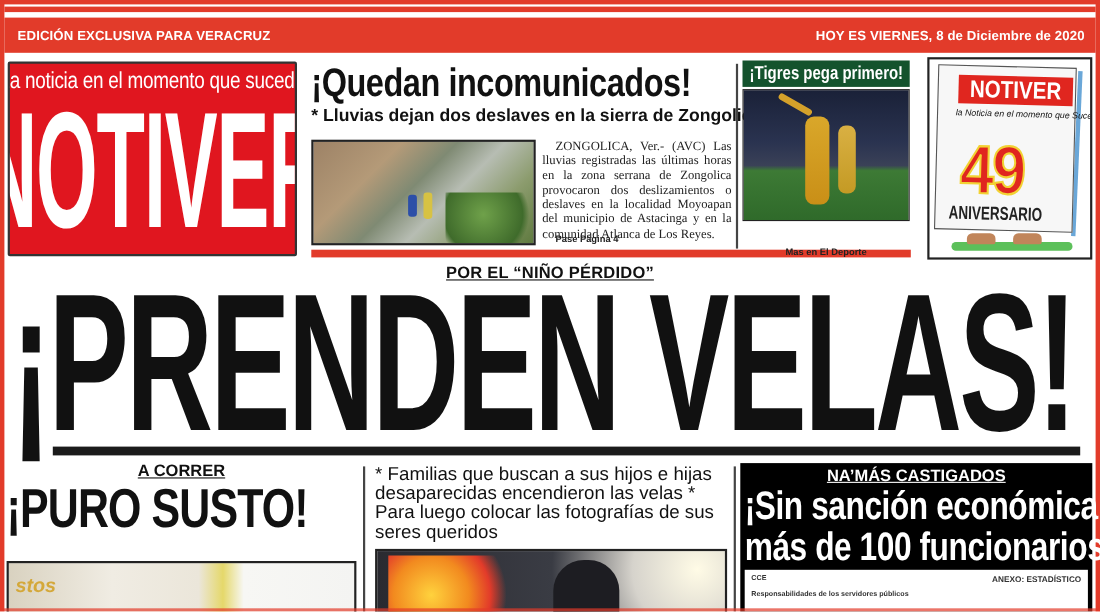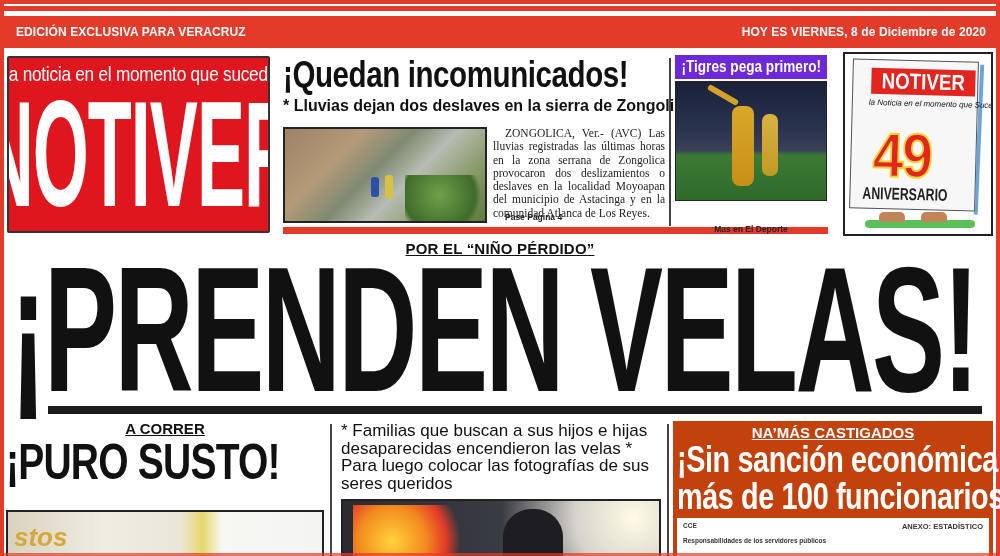--- a/index.html
+++ b/index.html
@@ -26,21 +26,21 @@
   .story1 .photo .fig2 { position: absolute; left: 100px; top: 46px; width: 8px; height: 24px; background: #d7c243; border-radius: 3px; }
   .story1 .photo .foliage { position: absolute; right: -6px; bottom: -4px; width: 86px; height: 50px; background: radial-gradient(circle at 40% 40%, #6fa14a 0%, #3f6b2b 60%, transparent 70%); }
   .story1 .body { position: absolute; left: 210px; top: 72px; width: 172px; font-family: "Liberation Serif", serif; font-size: 11.5px; line-height: 13.3px; text-align: justify; color: #222; text-indent: 12px; }
   .story1 .pase { position: absolute; left: 222px; top: 157px; font-weight: bold; font-size: 8.5px; color: #222; }
   .red-rule { position: absolute; left: 283px; top: 227px; width: 545px; height: 7px; background: #e23b2a; }
 
   .vrule { position: absolute; width: 2px; background: #444; }
 
   
   .tigres { position: absolute; left: 675px; top: 55px; width: 152px; height: 170px; }
-  .tigres .bar { background: #6d28d9; height: 24px; display: flex; align-items: center; justify-content: center; overflow: hidden; }
+  .tigres .bar { background: #14532d; height: 24px; display: flex; align-items: center; justify-content: center; overflow: hidden; }
   .tigres .bar span { color: #fff; font-weight: bold; font-size: 17px; transform: scaleX(0.8); white-space: nowrap; }
   .tigres .photo { margin-top: 2px; height: 120px; border: 1px solid #222; background: linear-gradient(180deg, #1a2138 0%, #2a3350 40%, #3a4157 58%, #3d7a35 62%, #2f6a2a 100%); position: relative; overflow: hidden; }
   .tigres .photo .p1 { position: absolute; left: 56px; top: 24px; width: 22px; height: 80px; background: linear-gradient(180deg, #d9a72a, #c98f17); border-radius: 8px; }
   .tigres .photo .p2 { position: absolute; left: 86px; top: 32px; width: 16px; height: 62px; background: linear-gradient(180deg, #d9b043, #c49a24); border-radius: 7px; }
   .tigres .photo .arm { position: absolute; left: 30px; top: 10px; width: 34px; height: 6px; background: #d4a12a; transform: rotate(30deg); border-radius: 3px; }
   .tigres .caption { text-align: center; font-weight: bold; font-size: 8.5px; margin-top: 23px; color: #222; }
 
   
   .anniv { position: absolute; left: 843px; top: 52px; width: 150px; height: 184px; border: 2px solid #222; background: #fff; overflow: hidden; }
   .anniv .page { position: absolute; left: 6px; top: 6px; width: 126px; height: 150px; background: #f7f7f7; border: 1.5px solid #555; transform: rotate(1.5deg); }
@@ -58,31 +58,31 @@
   .kicker span { font-weight: bold; font-size: 15px; text-decoration: underline; color: #111; letter-spacing: 0.2px; }
   .main-head { position: absolute; left: 10px; top: 255px; width: 980px; height: 150px; overflow: visible; }
   .main-head span { display: block; font-weight: bold; font-size: 178px; line-height: 150px; color: #111; transform: scaleX(0.615); transform-origin: left top; white-space: nowrap; letter-spacing: -4px; }
   .main-rule { position: absolute; left: 48px; top: 406px; width: 934px; height: 8px; background: #1b1b1b; }
 
   
   .bl { position: absolute; left: 6px; top: 420px; width: 318px; height: 136px; }
   .bl .kick { text-align: center; font-weight: bold; font-size: 15px; text-decoration: underline; color: #111; }
   .bl .head { font-weight: bold; font-size: 50px; line-height: 50px; color: #111; transform: scaleX(0.78); transform-origin: left; white-space: nowrap; letter-spacing: -1px; }
   .bl .photo { position: absolute; left: 0; top: 90px; width: 318px; height: 50px; border: 2px solid #222; background: linear-gradient(90deg, #d9d2c0 0%, #f0ece3 30%, #ebe6da 55%, #e5d86a 62%, #f7f7f4 68%, #f4f4f2 100%); overflow: hidden; }
-  .bl .photo .sign { position: absolute; left: 6px; top: 10px; font-size: 26px; font-style: italic; font-weight: bold; color: #d4a83a; }
+  .bl .photo .sign { position: absolute; left: 6px; top: 10px; font-size: 18px; font-style: italic; font-weight: bold; color: #d4a83a; }
 
   
   .bm { position: absolute; left: 341px; top: 422px; width: 320px; height: 134px; }
   .bm .text { font-weight: normal; font-size: 17px; line-height: 17.5px; color: #111; }
   .bm .photo { position: absolute; left: 0; top: 77px; width: 320px; height: 60px; border: 2px solid #222; background: radial-gradient(circle at 92% 30%, #fffbe6 0%, #d6d3cc 20%, #3a3c44 45%, #2a2a30 100%); overflow: hidden; }
   .bm .photo .lights { position: absolute; left: 10px; top: 4px; width: 130px; height: 60px; background: radial-gradient(circle at 30% 60%, #ffd23d 0%, #f28a1f 35%, #e23b2a 55%, transparent 70%); }
   .bm .photo .person { position: absolute; left: 160px; top: 8px; width: 60px; height: 60px; background: #1d1d22; border-radius: 28px 28px 0 0; }
 
   
-  .br { position: absolute; left: 673px; top: 421px; width: 320px; height: 135px; background: #c2410c; }
+  .br { position: absolute; left: 673px; top: 421px; width: 320px; height: 135px; background: #000000; }
   .br .kick { text-align: center; font-weight: bold; font-size: 15px; text-decoration: underline; color: #fff; margin-top: 3px; }
   .br .head { color: #fff; font-weight: bold; font-size: 36px; line-height: 37px; transform: scaleX(0.8); transform-origin: left; white-space: nowrap; margin-left: 4px; letter-spacing: -0.5px; }
   .br .doc { position: absolute; left: 4px; top: 97px; width: 312px; height: 38px; background: #ffffff; padding: 4px 6px; }
   .br .doc .row1 { display: flex; justify-content: space-between; font-size: 6.5px; font-weight: bold; color: #333; }
   .br .doc .row1 .ann { font-size: 7.5px; }
   .br .doc .row2 { font-size: 6.5px; font-weight: bold; color: #333; margin-top: 6px; }
   .bottom-edge { position: absolute; left: 0; top: 553px; width: 1000px; height: 3px; background: #e23b2a; opacity: 0.7; }
 </style>
 </head>
 <body>

